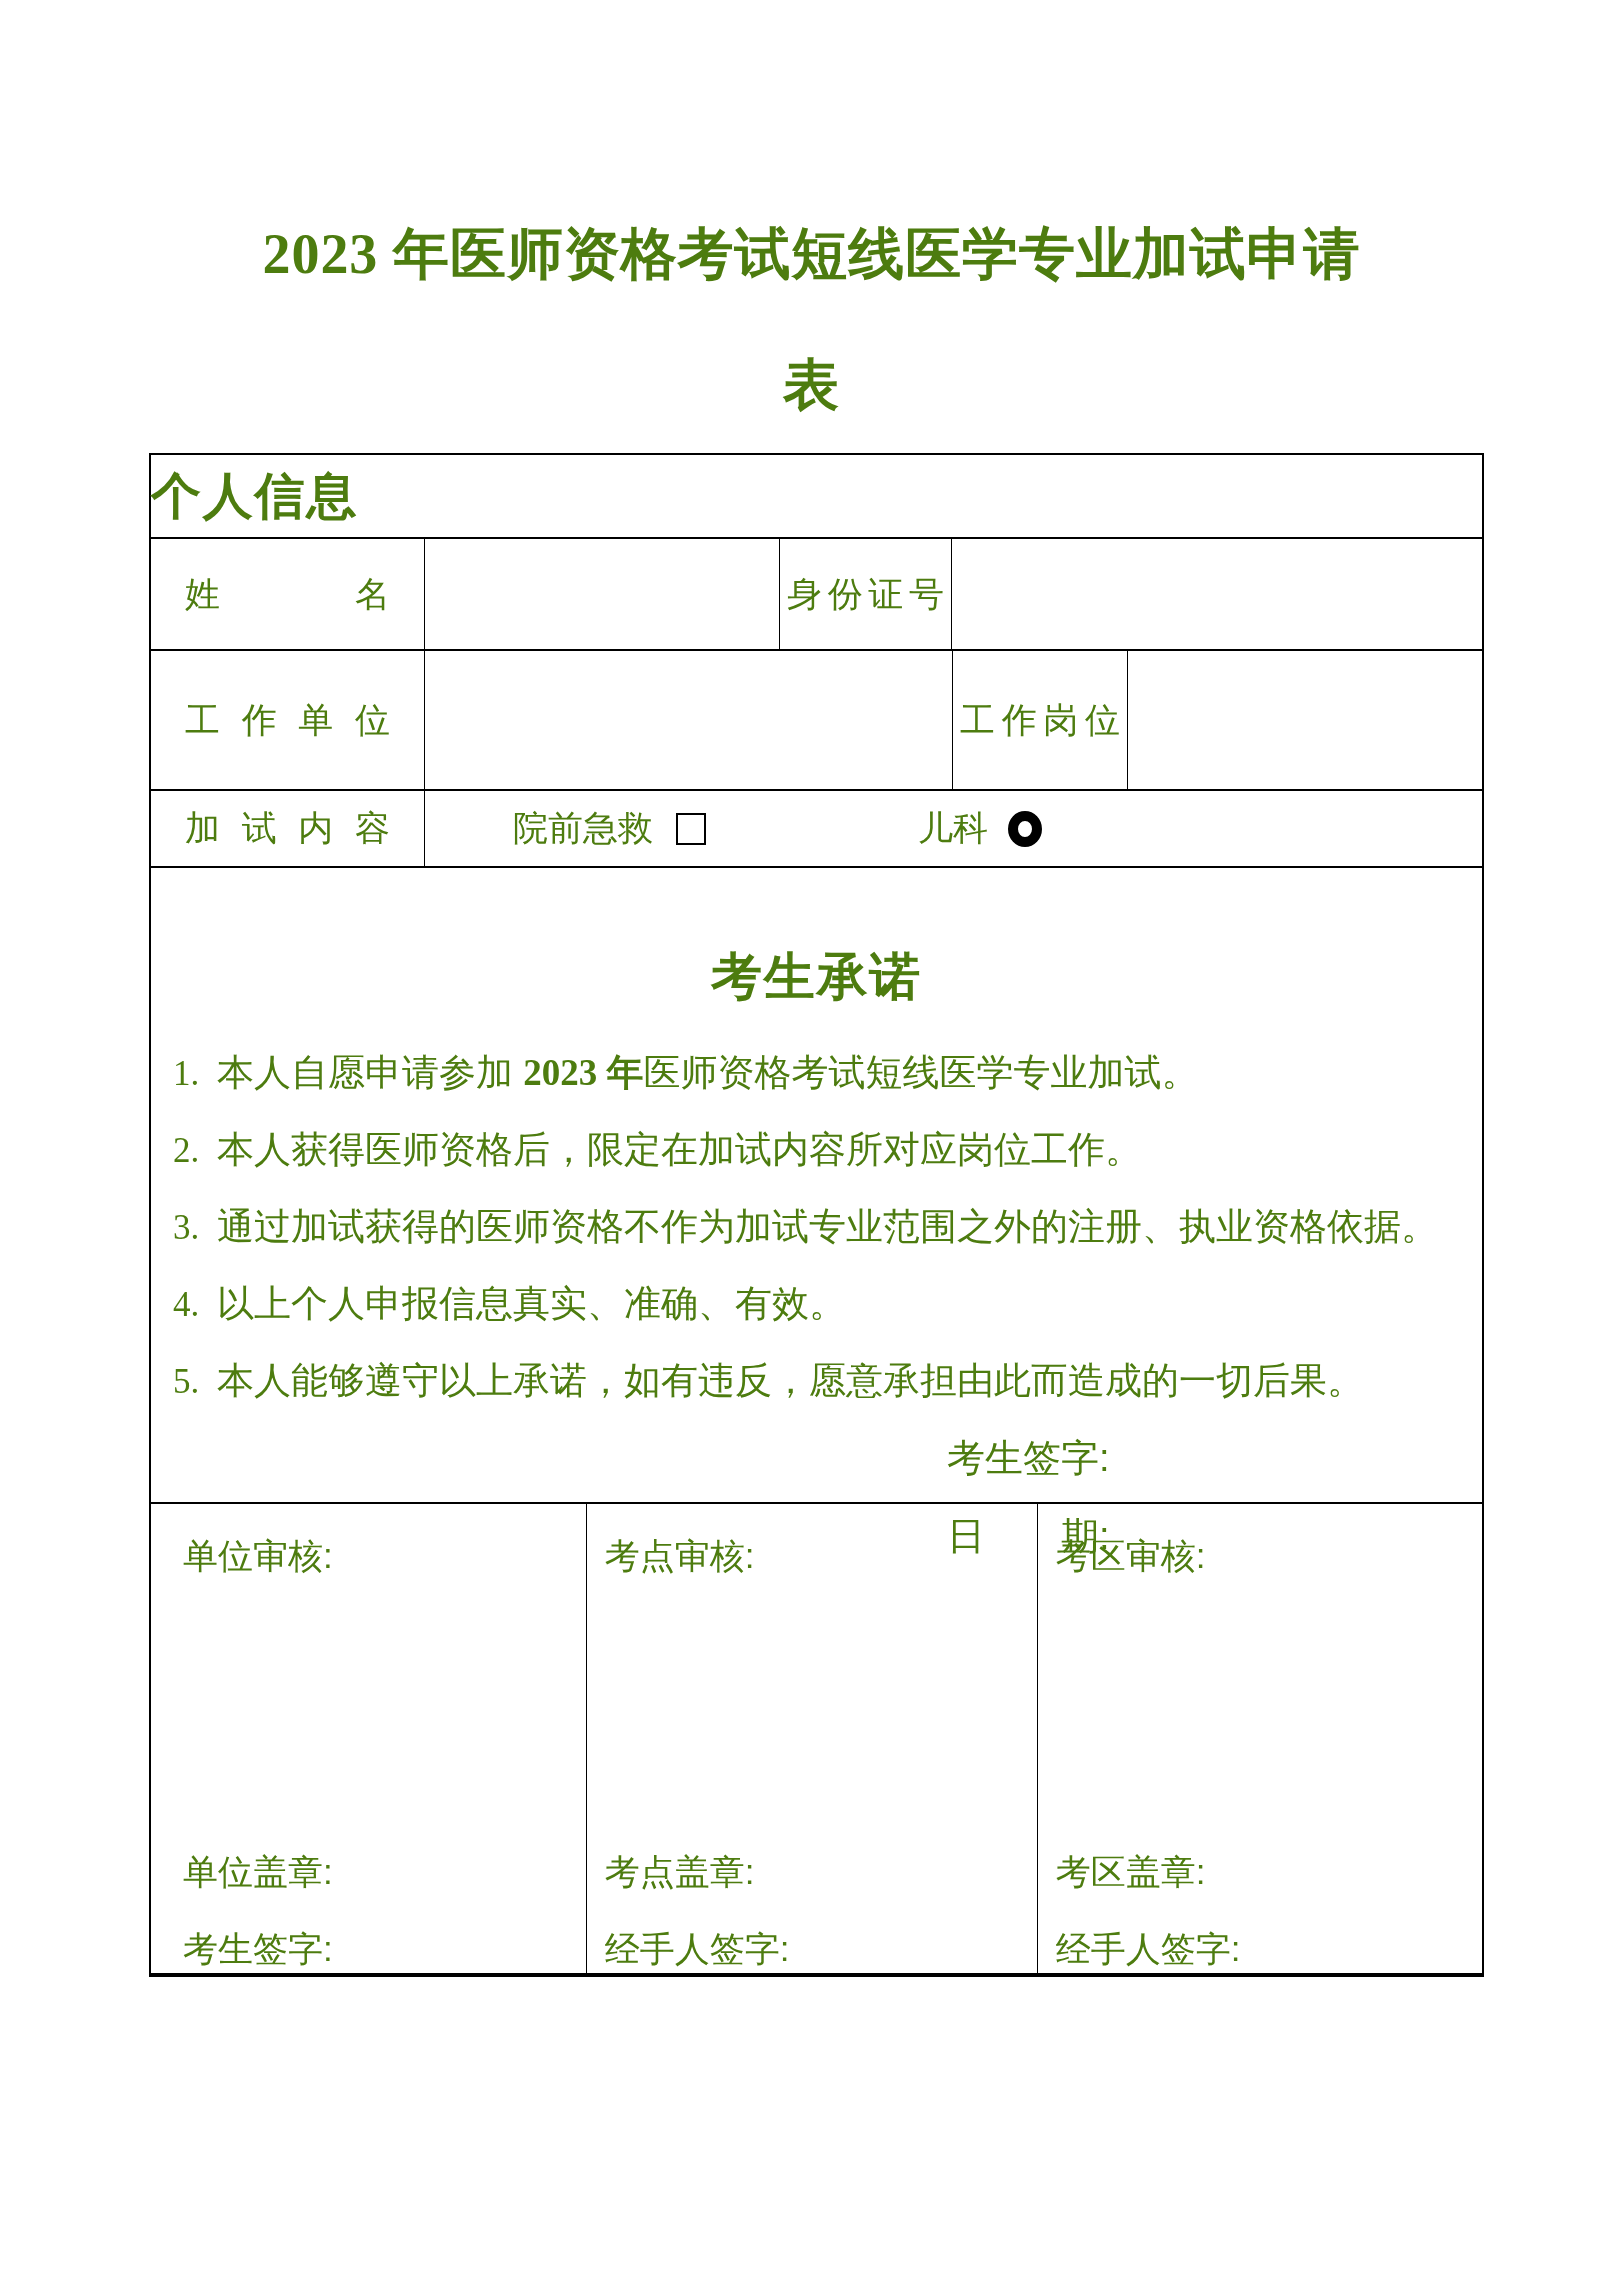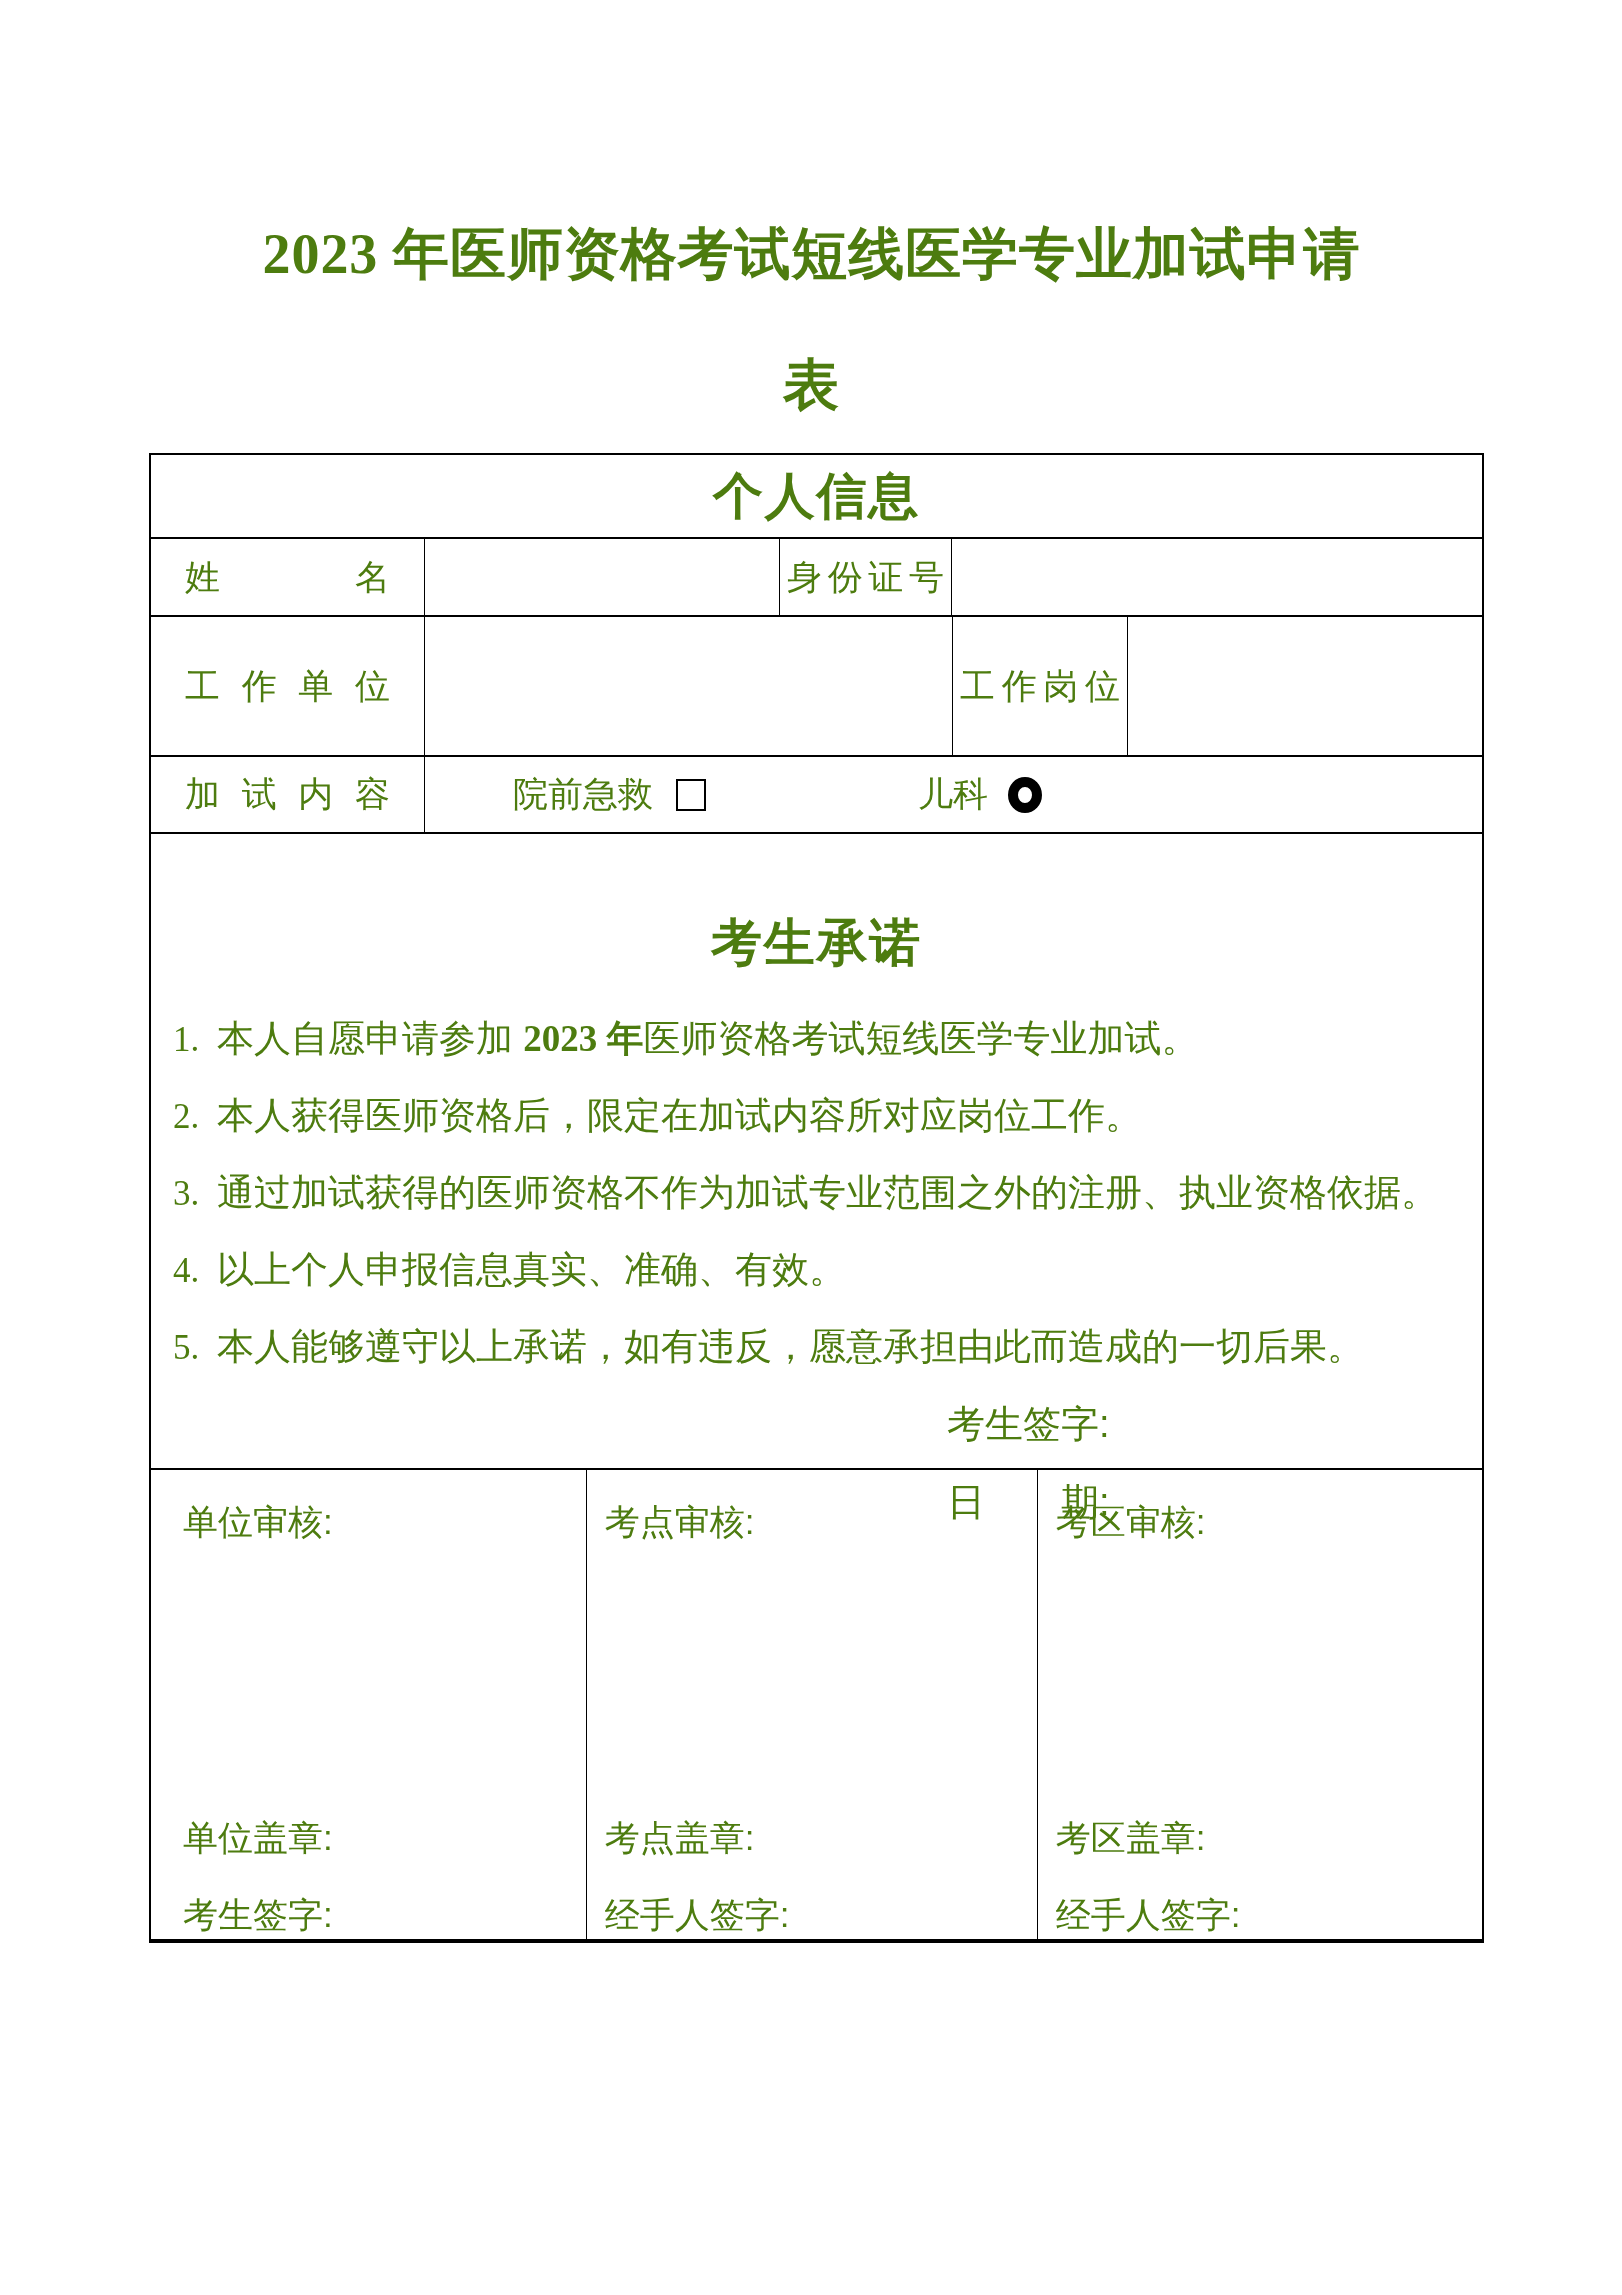--- a/index.html
+++ b/index.html
@@ -31,21 +31,21 @@
     left: 149px;
     top: 453px;
     width: 1335px;
     border: 2.7px solid #000;
     border-bottom-width: 4.4px;
     background: #fff;
   }
   .row { display: flex; border-top: 2.7px solid #000; align-items: stretch; }
   .row.first { border-top: none; }
   .h-header { height: 82px; }
-  .h-r1 { height: 78px; }
+  .h-r1 { height: 112px; }
   .h-r2 { height: 140px; }
   .h-r3 { height: 77px; }
   .h-commit { height: 636px; }
   .h-review { height: 471px; }
 
   .cell {
     border-left: 1.8px solid #000;
     display: flex;
     align-items: center;
     min-width: 0;
@@ -55,21 +55,20 @@
   .w309 { flex: 0 0 273px; }
   .w402 { flex: 0 0 355px; }
   .w195 { flex: 0 0 172px; }
   .w597 { flex: 0 0 528px; }
   .w198 { flex: 0 0 175px; }
   .w492 { flex: 0 0 435px; }
   .w510 { flex: 0 0 451px; }
 
   .section-heading {
     width: 100%;
-    text-align: center;
     font-weight: bold;
     font-size: 50px;
     letter-spacing: 1.8px;
   }
   .spread {
     width: 100%;
     font-size: 35px;
     text-align: justify;
     text-align-last: justify;
     padding: 0 34px;

